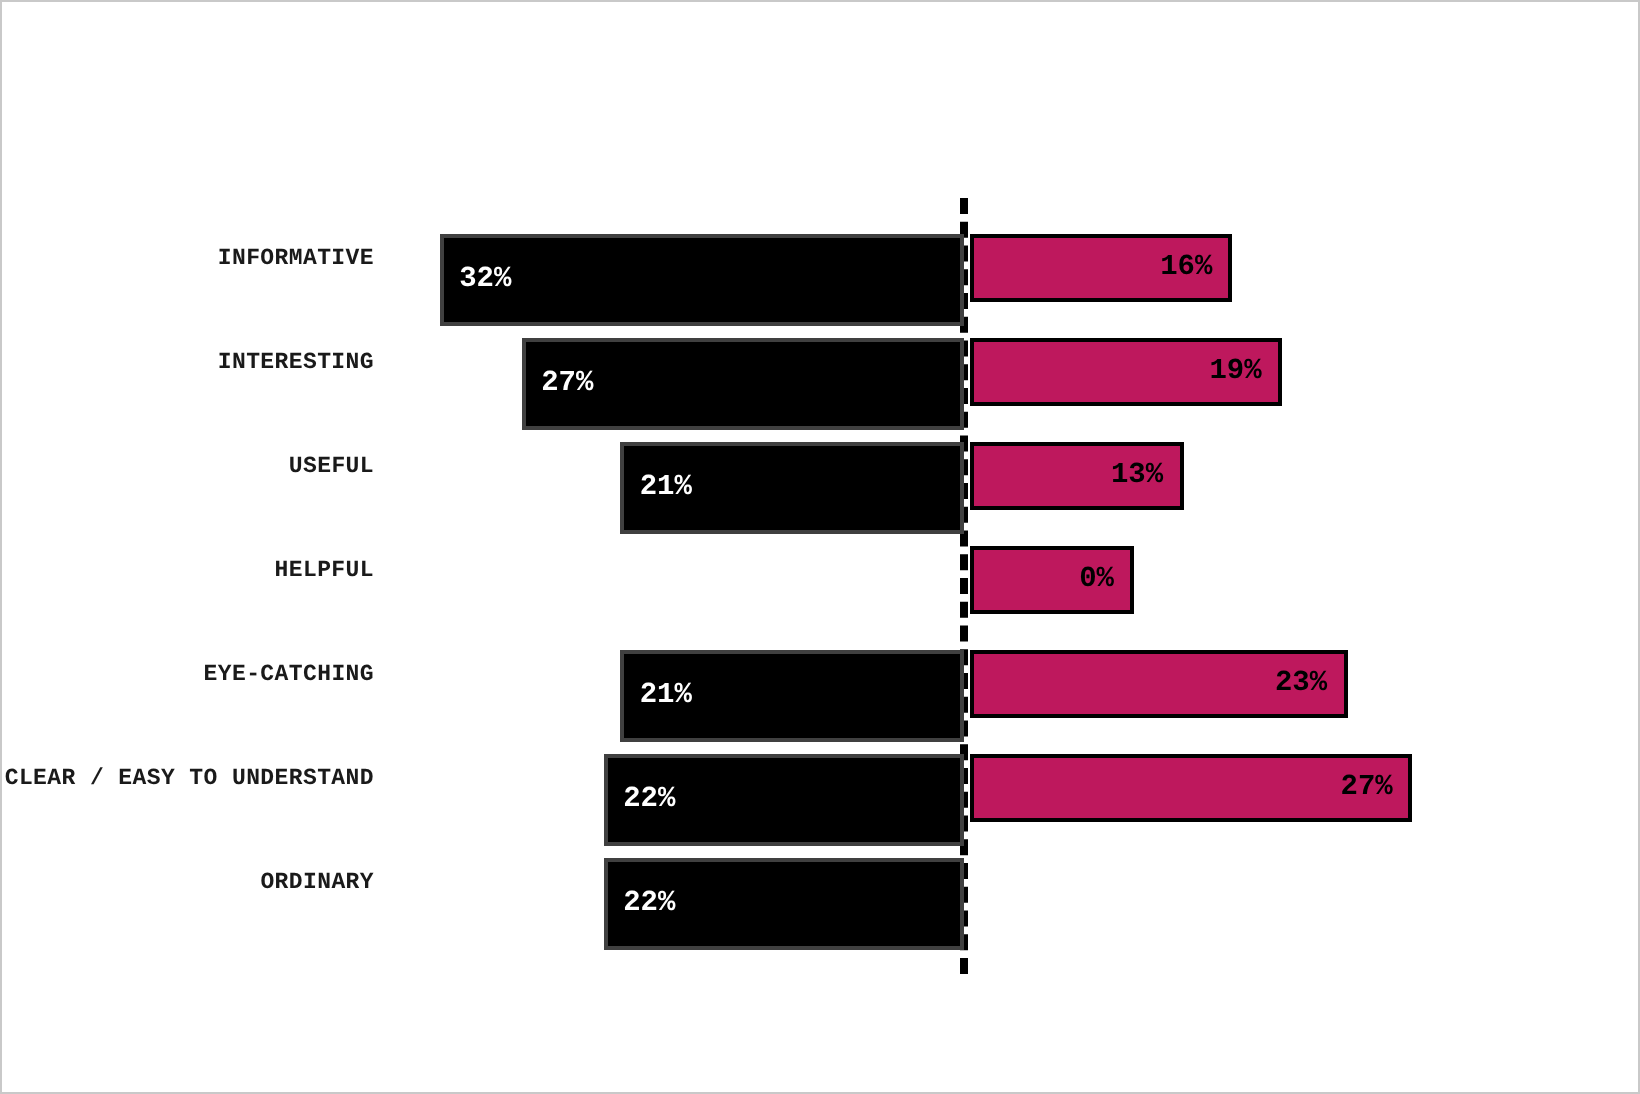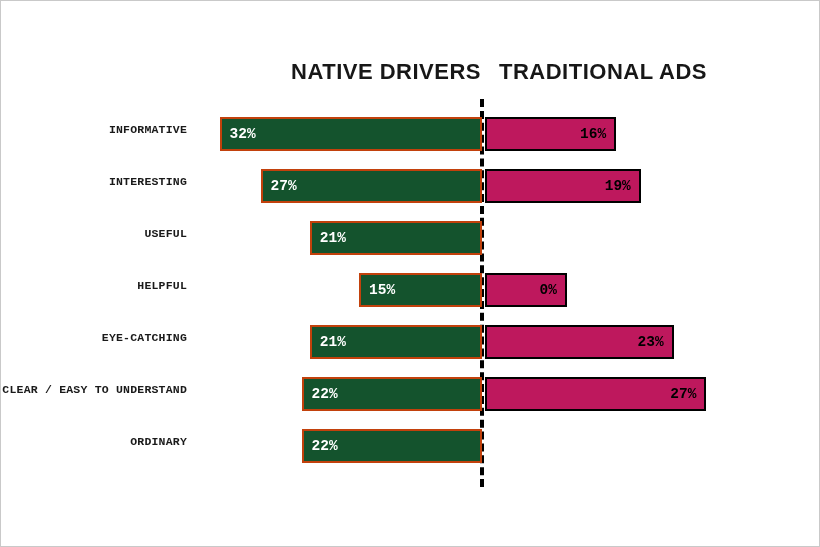--- a/index.html
+++ b/index.html
@@ -88,23 +88,23 @@
     position: absolute;
     left: 0;
     top: 0;
     width: 820px;
     height: 52px;
   }
   .bar-left {
     position: absolute;
     right: 339px;
     top: 6px;
-    height: 34px;
-    background: #14532d;
-    border: 2px solid #c2410c;
+    height: 46px;
+    background: #000000;
+    border: 2px solid #404040;
     box-sizing: border-box;
   }
   .bar-left .val {
     position: absolute;
     left: 8px;
     top: 50%;
     transform: translateY(-50%);
     color: #ffffff;
     font-size: 14.5px;
     font-weight: bold;
@@ -127,24 +127,20 @@
     font-size: 14.5px;
     font-weight: bold;
   }
 </style>
 </head>
 <body>
 
 <div id="page">
   <div class="chart-area">
 
-    <div class="header-row">
-      <div class="hdr hdr-left">NATIVE DRIVERS</div>
-      <div class="hdr hdr-right">TRADITIONAL ADS</div>
-    </div>
 
     <div class="divider"></div>
 
     <div class="rows" id="rows">
         <div class="row">
           <div class="row-label">INFORMATIVE</div>
           <div class="bars">
             <div class="bar-left" style="width: 262.4px;">
               <span class="val">32%</span>
             </div>
@@ -163,28 +159,28 @@
               <span class="val">19%</span>
             </div>
           </div>
         </div>
         <div class="row">
           <div class="row-label">USEFUL</div>
           <div class="bars">
             <div class="bar-left" style="width: 172.2px;">
               <span class="val">21%</span>
             </div>
+            <div class="bar-right" style="width: 106.6px;">
+              <span class="val">13%</span>
+            </div>
           </div>
         </div>
         <div class="row">
           <div class="row-label">HELPFUL</div>
           <div class="bars">
-            <div class="bar-left" style="width: 123px;">
-              <span class="val">15%</span>
-            </div>
             <div class="bar-right" style="width: 82px;">
               <span class="val">0%</span>
             </div>
           </div>
         </div>
         <div class="row">
           <div class="row-label">EYE-CATCHING</div>
           <div class="bars">
             <div class="bar-left" style="width: 172.2px;">
               <span class="val">21%</span>

